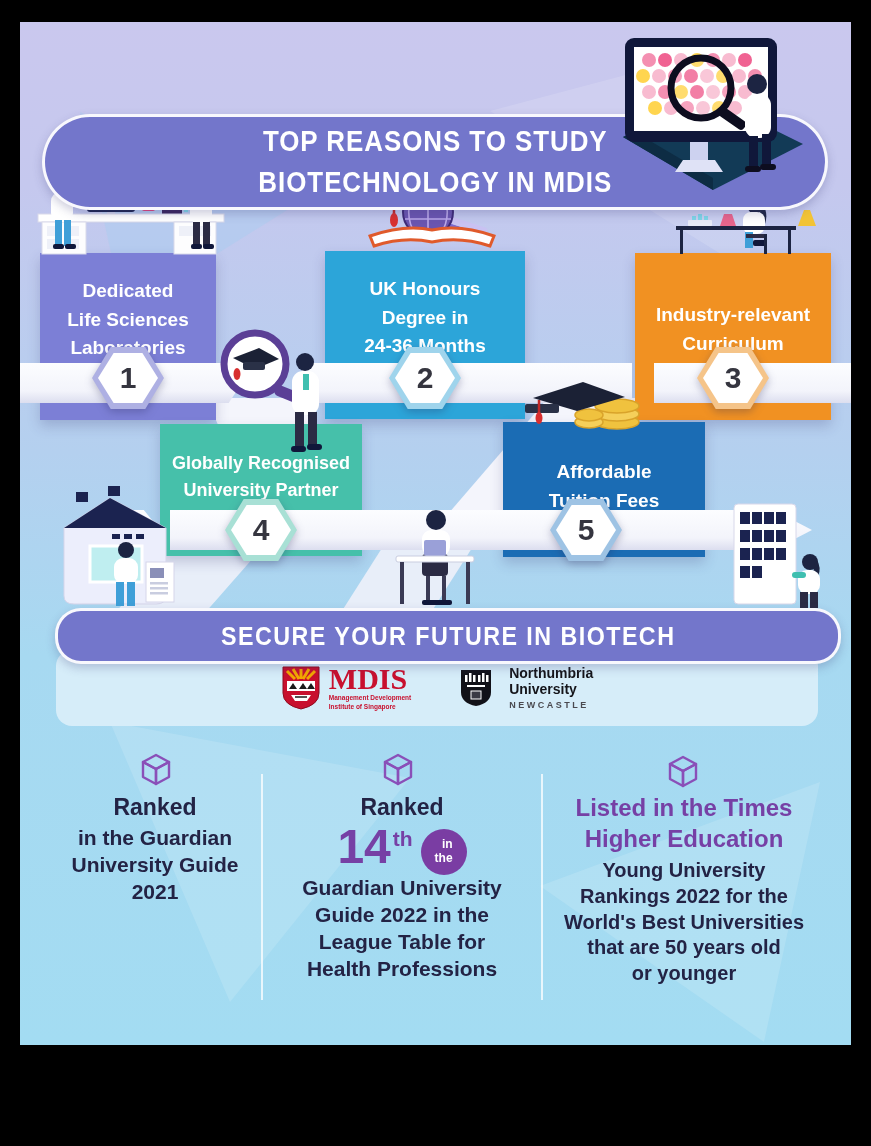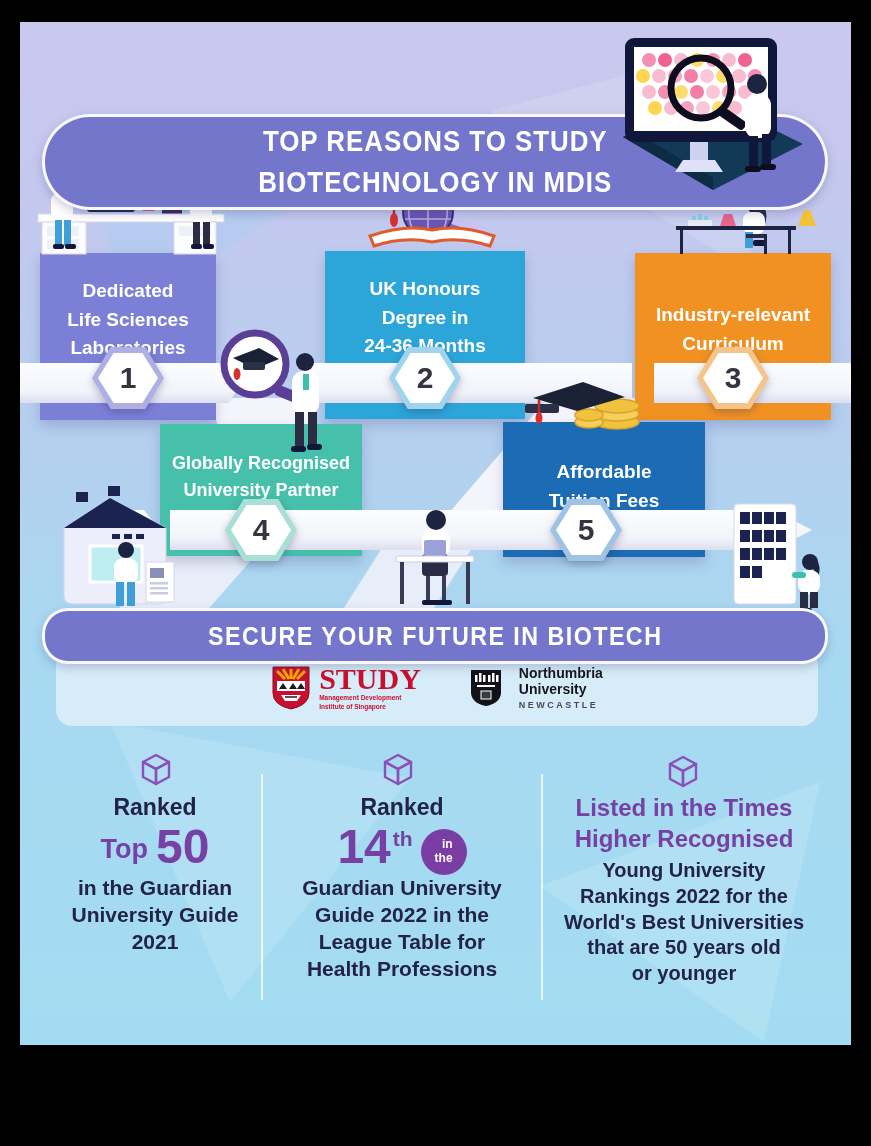--- a/index.html
+++ b/index.html
@@ -11,21 +11,21 @@
   .decor.t1{left:60px;top:90px;width:220px;height:200px;clip-path:polygon(0 0,100% 45%,20% 100%);background:rgba(160,205,240,.35);}
   .decor.t2{left:470px;top:20px;width:260px;height:230px;clip-path:polygon(100% 0,100% 100%,0 30%);}
   .decor.t3{left:90px;top:700px;width:300px;height:280px;clip-path:polygon(0 0,100% 20%,40% 100%);}
   .decor.t4{left:520px;top:760px;width:280px;height:260px;clip-path:polygon(100% 0,80% 100%,0 40%);}
 
   .pill{position:absolute;background:#7376cb;border:3px solid rgba(255,255,255,.95);
         box-shadow:0 4px 10px rgba(60,60,120,.25);display:flex;align-items:center;justify-content:center;}
   .header-pill{left:22px;top:44px;width:780px;height:90px;border-radius:48px;z-index:6;margin-top:48px;}
   .header-title{color:#fff;font-weight:bold;font-size:27px;line-height:1.38;letter-spacing:1px;
         text-align:center;white-space:pre-line;transform:scale(.96,1.1);}
-  .banner-pill{left:22px;top:586px;width:780px;height:50px;border-radius:26px;z-index:6;}
+  .banner-pill{left:35px;top:586px;width:780px;height:50px;border-radius:26px;z-index:6;}
   .banner-title{color:#fff;font-weight:bold;font-size:24px;letter-spacing:1.5px;transform:scale(.97,1.1);}
 
   .band{position:absolute;height:40px;z-index:3;
         background:linear-gradient(180deg,#fcfdff 0%,#f3f4fb 70%,#dcdeef 100%);}
   .band.tip-right{clip-path:polygon(0 0,94% 0,100% 50%,94% 100%,0 100%);}
   .band.chevron{clip-path:polygon(0 0,55% 0,100% 50%,55% 100%,0 100%,42% 50%);}
   .diag-svg{position:absolute;left:0;top:0;z-index:1;pointer-events:none;}
 
   .card{position:absolute;z-index:2;box-shadow:0 6px 12px rgba(50,50,110,.22);}
   .card-label{color:#fff;font-weight:bold;font-size:19px;line-height:1.5;text-align:center;white-space:pre-line;}
@@ -355,21 +355,21 @@
         <path d="M2 2 h36 v26 q0 12 -18 16 q-18 -4 -18 -16 z" fill="#c8102e" stroke="#8e0b20"></path>
         <path d="M6 6 l8 8 M12 4 l6 10 M20 4 v10 M28 4 l-6 10 M34 6 l-8 8" stroke="#f2a900" stroke-width="3"></path>
         <rect x="6" y="16" width="28" height="10" fill="#ffffff"></rect>
         <polygon points="12,18 16,24 8,24" fill="#1a1a1a"></polygon>
             <polygon points="22,18 26,24 18,24" fill="#1a1a1a"></polygon>
             <polygon points="30,18 34,24 26,24" fill="#1a1a1a"></polygon>
         <path d="M10 30 h20 l-4 6 h-12 z" fill="#ffffff"></path>
         <path d="M14 32 h12" stroke="#1a1a1a" stroke-width="1.5"></path>
       </svg>
       <div class="mdis-txt">
-        <div class="acro">STUDY</div>
+        <div class="acro">MDIS</div>
         <div class="sub">Management Development
 Institute of Singapore</div>
       </div>
     </div>
     <div class="nu">
       <svg width="34" height="40" viewBox="0 0 34 40">
         <path d="M2 2 h30 v22 q0 11 -15 14 q-15 -3 -15 -14 z" fill="#111118"></path>
         <g fill="#ffffff">
           <rect x="6" y="7" width="2.5" height="7"></rect>
               <rect x="10" y="5" width="2.5" height="9"></rect>
@@ -410,24 +410,20 @@
           <polygon points="5,10 18,17 18,32 5,25"></polygon>
           <polygon points="31,10 18,17 18,32 31,25"></polygon>
     </g>
   </svg>
 
   <div class="divider" style="left:241px;top:752px;height:226px;"></div>
   <div class="divider" style="left:521px;top:752px;height:226px;"></div>
 
   <div class="fact" style="left:22px;top:772px;width:226px;">
     <div class="prefix">Ranked</div>
-    <div class="rankline">
-      <span class="rank-small">Top</span>
-      <span class="rank-big">50</span>
-    </div>
     <div class="body">in the Guardian
 University Guide
 2021</div>
   </div>
 
   <div class="fact" style="left:251px;top:772px;width:262px;">
     <div class="prefix">Ranked</div>
     <div class="rankline">
       <span class="rank-big">14</span>
       <span class="rank-sup">th</span>
@@ -435,21 +431,21 @@
 the</span>
     </div>
     <div class="body">Guardian University
 Guide 2022 in the
 League Table for
 Health Professions</div>
   </div>
 
   <div class="fact" style="left:528px;top:770px;width:272px;">
     <div class="purple-title">Listed in the Times
-Higher Recognised</div>
+Higher Education</div>
     <div class="body" style="font-size:20px;">Young University
 Rankings 2022 for the
 World's Best Universities
 that are 50 years old
 or younger</div>
   </div>
 
  </div>
 </div>
 

